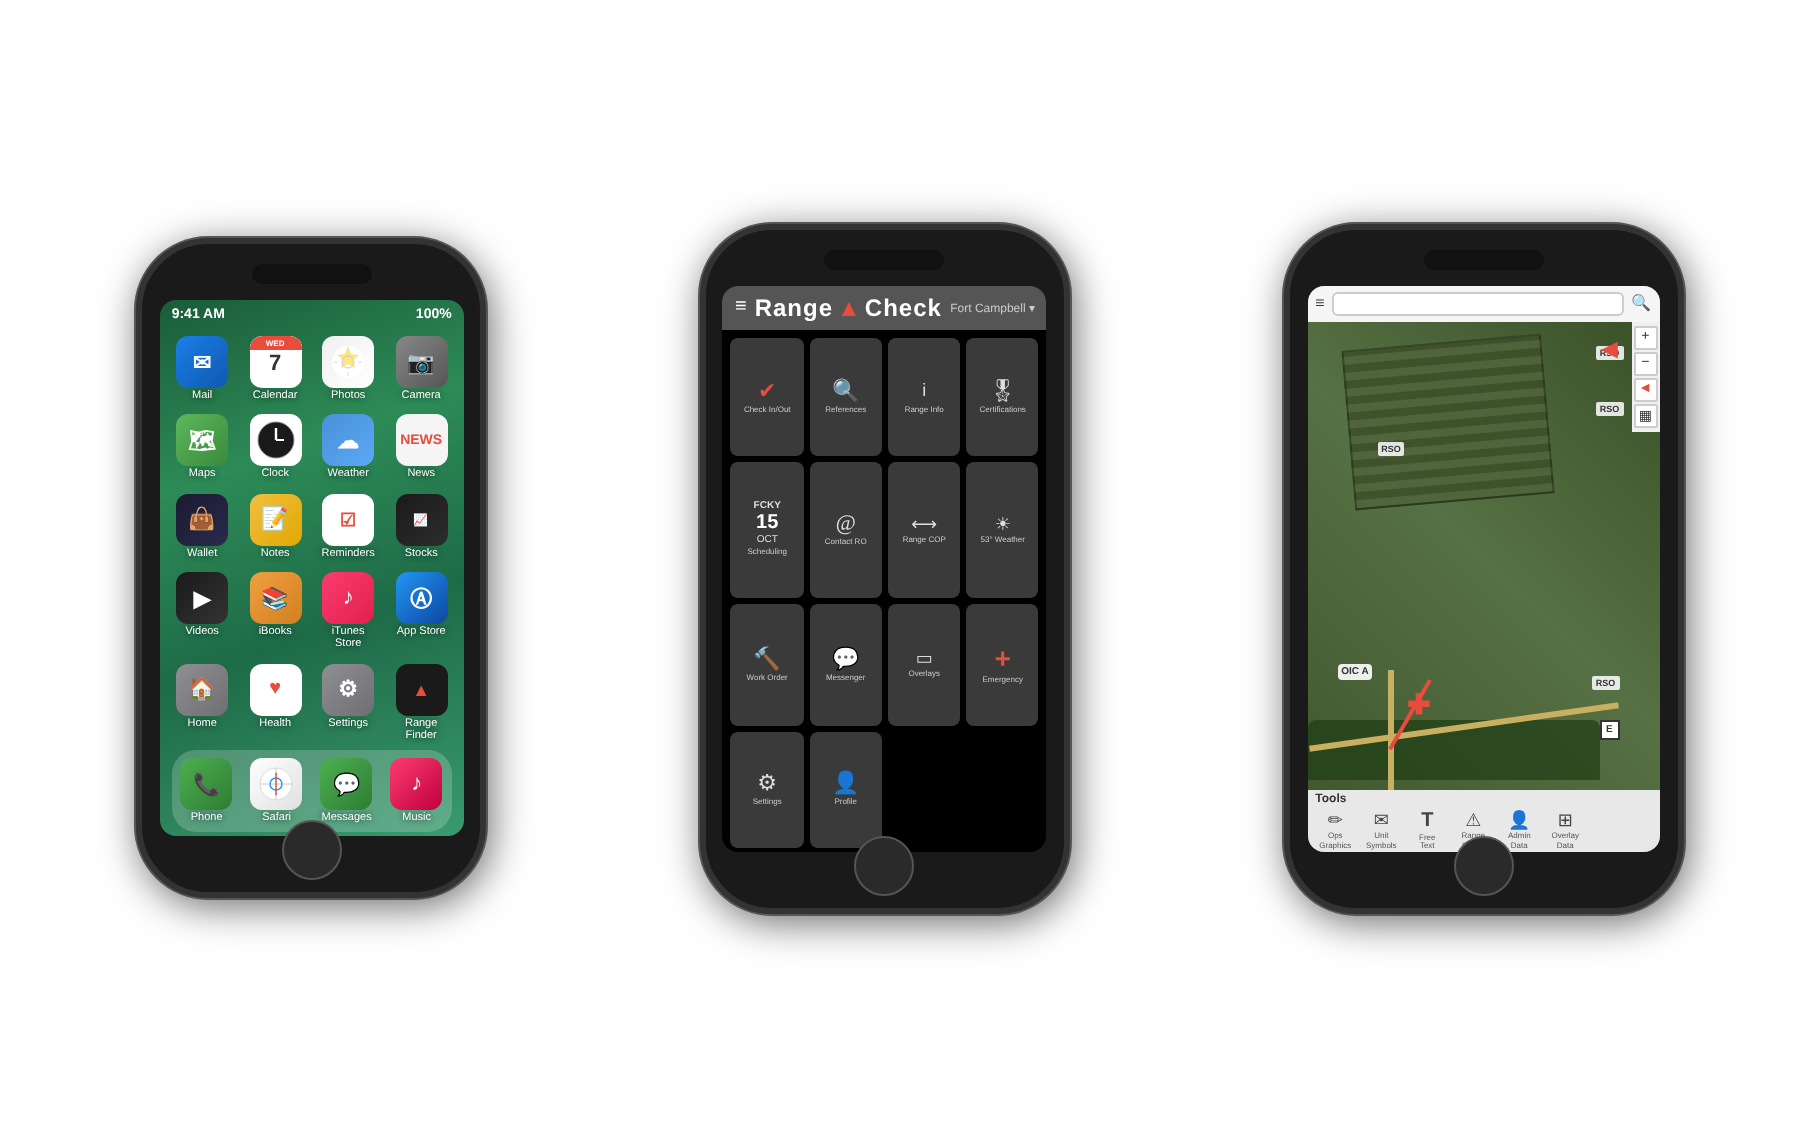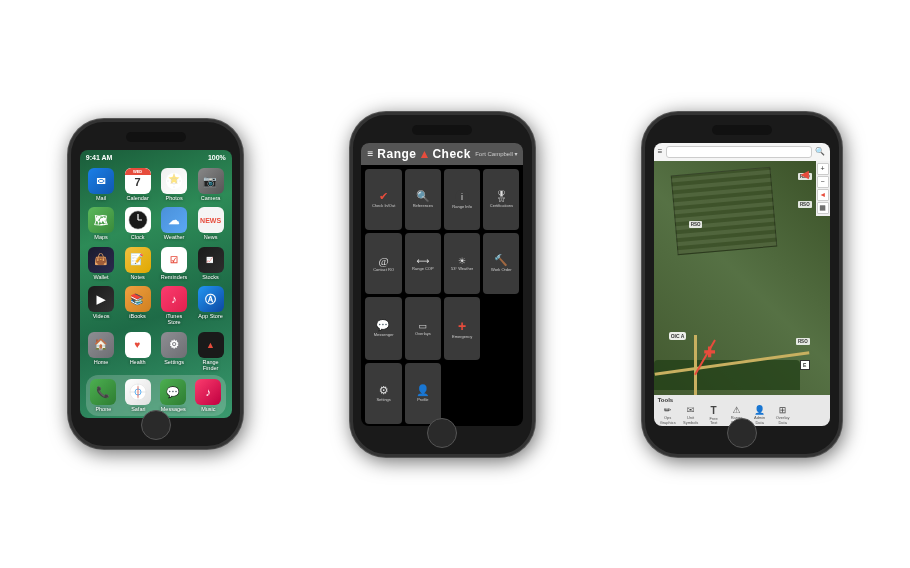--- a/index.html
+++ b/index.html
@@ -604,20 +604,28 @@
           <div class="rf-btn">
             <span class="rf-btn-icon" style="background:#3a3a3a;border-radius:50%;width:14px;height:14px;display:flex;align-items:center;justify-content:center;font-size:9px;color:#ddd;">i</span>
             <span class="rf-btn-label">Range Info</span>
           </div>
 
           <div class="rf-btn">
             <span class="rf-btn-icon">🎖</span>
             <span class="rf-btn-label">Certifications</span>
           </div>
 
+          <div class="rf-btn schedule">
+            <div class="rf-schedule-inner">
+              <span class="rf-sched-org">FCKY</span>
+              <span class="rf-sched-date">15</span>
+              <span class="rf-sched-month">OCT</span>
+            </div>
+            <span class="rf-btn-label">Scheduling</span>
+          </div>
 
           <div class="rf-btn">
             <span class="rf-btn-icon" style="font-style:italic;font-family:serif;">@</span>
             <span class="rf-btn-label">Contact RO</span>
           </div>
 
           <div class="rf-btn">
             <span class="rf-btn-icon" style="font-size:9px;color:#ddd;">⟷</span>
             <span class="rf-btn-label">Range COP</span>
           </div>

